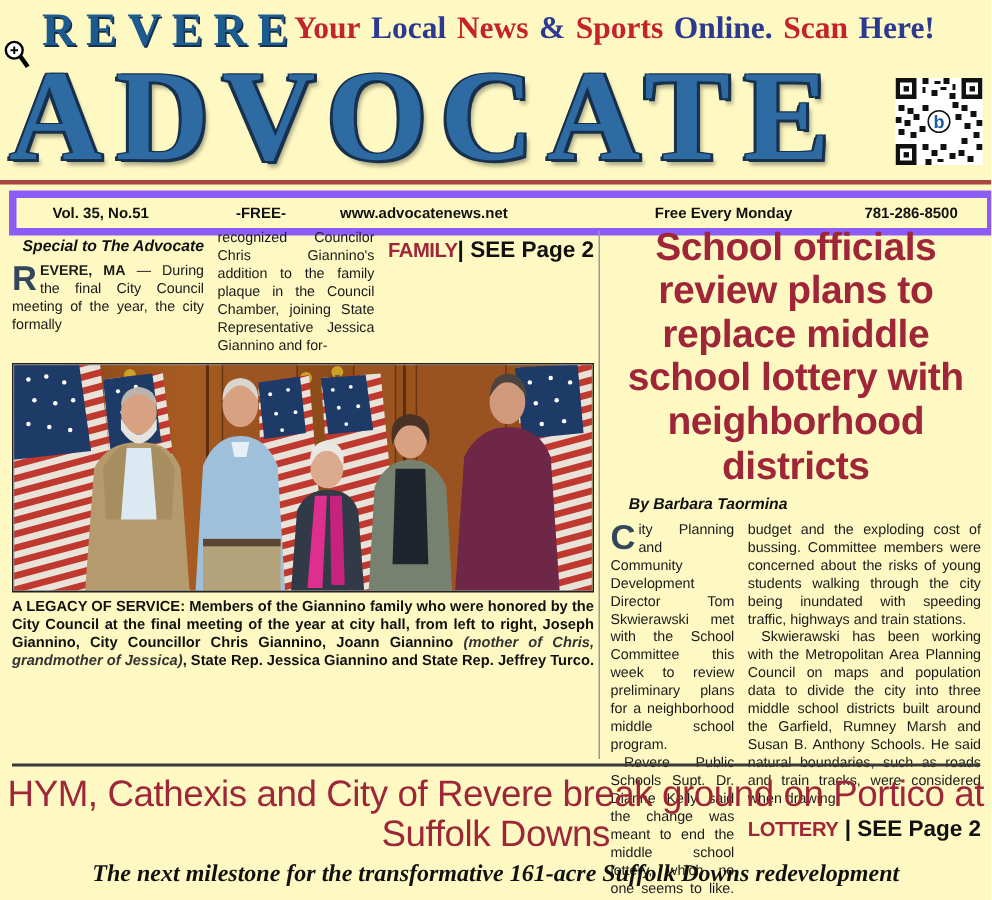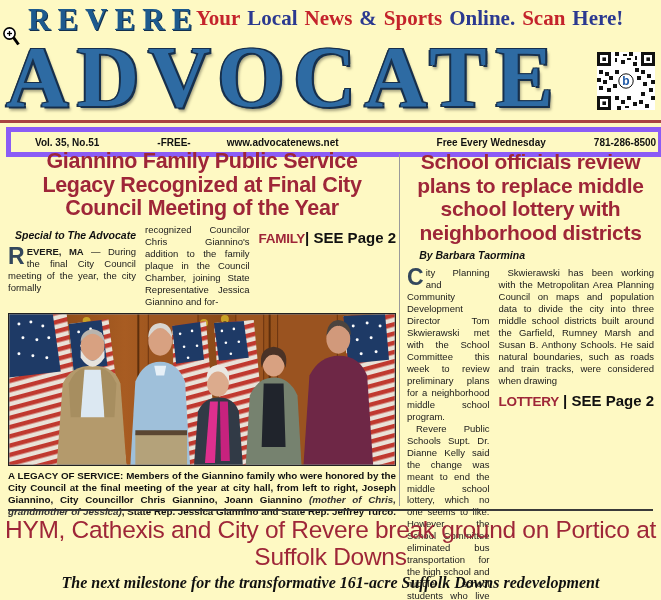--- a/index.html
+++ b/index.html
@@ -36,21 +36,21 @@
 
   
   .vdivider{position:absolute;left:399px;top:154px;width:1px;height:352px;background:#9a9a9a;}
 
   .left-art{position:absolute;left:8px;top:150px;width:388px;}
   .right-art{position:absolute;left:407px;top:150px;width:247px;}
 
   .headline{color:#9e2638;font-weight:bold;text-align:center;line-height:1.1;
       letter-spacing:-0.3px;}
   .left-art .headline{font-size:21.5px;}
-  .right-art .headline{font-size:21px;line-height:1.12;}
+  .right-art .headline{font-size:26px;line-height:1.12;}
 
   .byline{font-weight:bold;font-style:italic;font-size:10.5px;color:#111;
       margin-top:5px;width:128px;text-align:right;}
 
   .bodycols{display:flex;gap:9px;margin-top:3px;}
   .bodycols .col{flex:1;font-size:9.5px;line-height:1.26;text-align:justify;color:#1a1a1a;}
   .col p{margin:0;}
   .col p.indent{text-indent:9px;}
   .dropcap{float:left;font-size:23px;line-height:0.82;font-weight:bold;
       color:#33475c;padding-right:2px;padding-top:1px;}
@@ -148,29 +148,28 @@
     <circle cx="14.5" cy="14.5" r="3.6" fill="#fff" stroke="#111" stroke-width="0.5"></circle>
     <text x="14.5" y="16.6" font-size="6" font-weight="bold" text-anchor="middle" fill="#1f5aa8" font-family="Liberation Sans, sans-serif">b</text>
   </svg>
 
   <div class="red-rule"></div>
 
   <div class="infobar">
     <span class="ib-vol">Vol. 35, No.51</span>
     <span class="ib-free">-FREE-</span>
     <span class="ib-web">www.advocatenews.net</span>
-    <span class="ib-freq">Free Every Wednesday</span>
+    <span class="ib-freq">Free Every Monday</span>
     <span class="ib-phone">781-286-8500</span>
 
   </div>
 
   <div class="vdivider"></div>
 
   <div class="left-art">
-    <div class="headline">Giannino Family Public Service Legacy Recognized at Final City Council Meeting of the Year</div>
 
     <div class="bodycols">
       <div class="col">
         <div class="byline">Special to The Advocate</div>
         <p style="margin-top:4px;">
           <span class="dropcap">R</span><span class="lead">EVERE, MA</span><span> — During the final City Council meeting of the year, the city formally</span>
         </p>
       </div>
       <div class="col">
         <p>recognized Councilor Chris Giannino's addition to the family plaque in the Council Chamber, joining State Representative Jessica Giannino and for-</p>
@@ -323,20 +322,21 @@
     <div class="byline" style="width:118px;">By Barbara Taormina</div>
 
     <div class="bodycols" style="margin-top:6px;">
       <div class="col">
         <p>
           <span class="dropcap">C</span><span>ity Planning and Community Development Director Tom Skwierawski met with the School Committee this week to review preliminary plans for a neighborhood middle school program.</span>
         </p>
         <p class="indent">Revere Public Schools Supt. Dr. Dianne Kelly said the change was meant to end the middle school lottery, which no one seems to like. However, the School Committee eliminated bus transportation for the high school and middle school students who live less than two miles from their school due to a budget shortfall in the district's transportation</p>
       </div>
       <div class="col">
+        <p>budget and the exploding cost of bussing. Committee members were concerned about the risks of young students walking through the city being inundated with speeding traffic, highways and train stations.</p>
         <p class="indent">Skwierawski has been working with the Metropolitan Area Planning Council on maps and population data to divide the city into three middle school districts built around the Garfield, Rumney Marsh and Susan B. Anthony Schools. He said natural boundaries, such as roads and train tracks, were considered when drawing</p>
         <div class="jump">
           <span class="tag">LOTTERY</span><span class="ref"> | SEE Page 2</span>
         </div>
       </div>
     </div>
   </div>
 
   <div class="bottom-rule"></div>
   <div class="bottom-headline">HYM, Cathexis and City of Revere break ground on Portico at Suffolk Downs</div>

